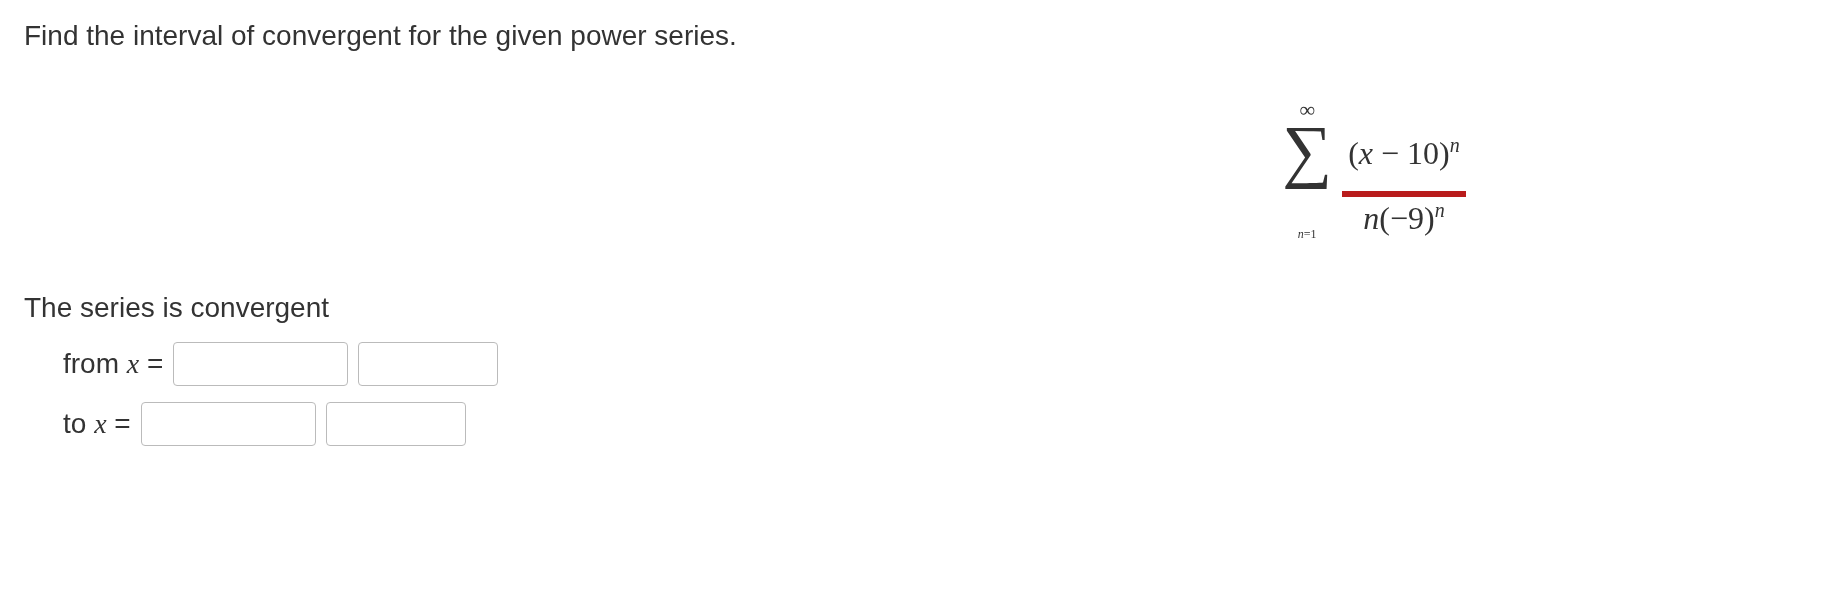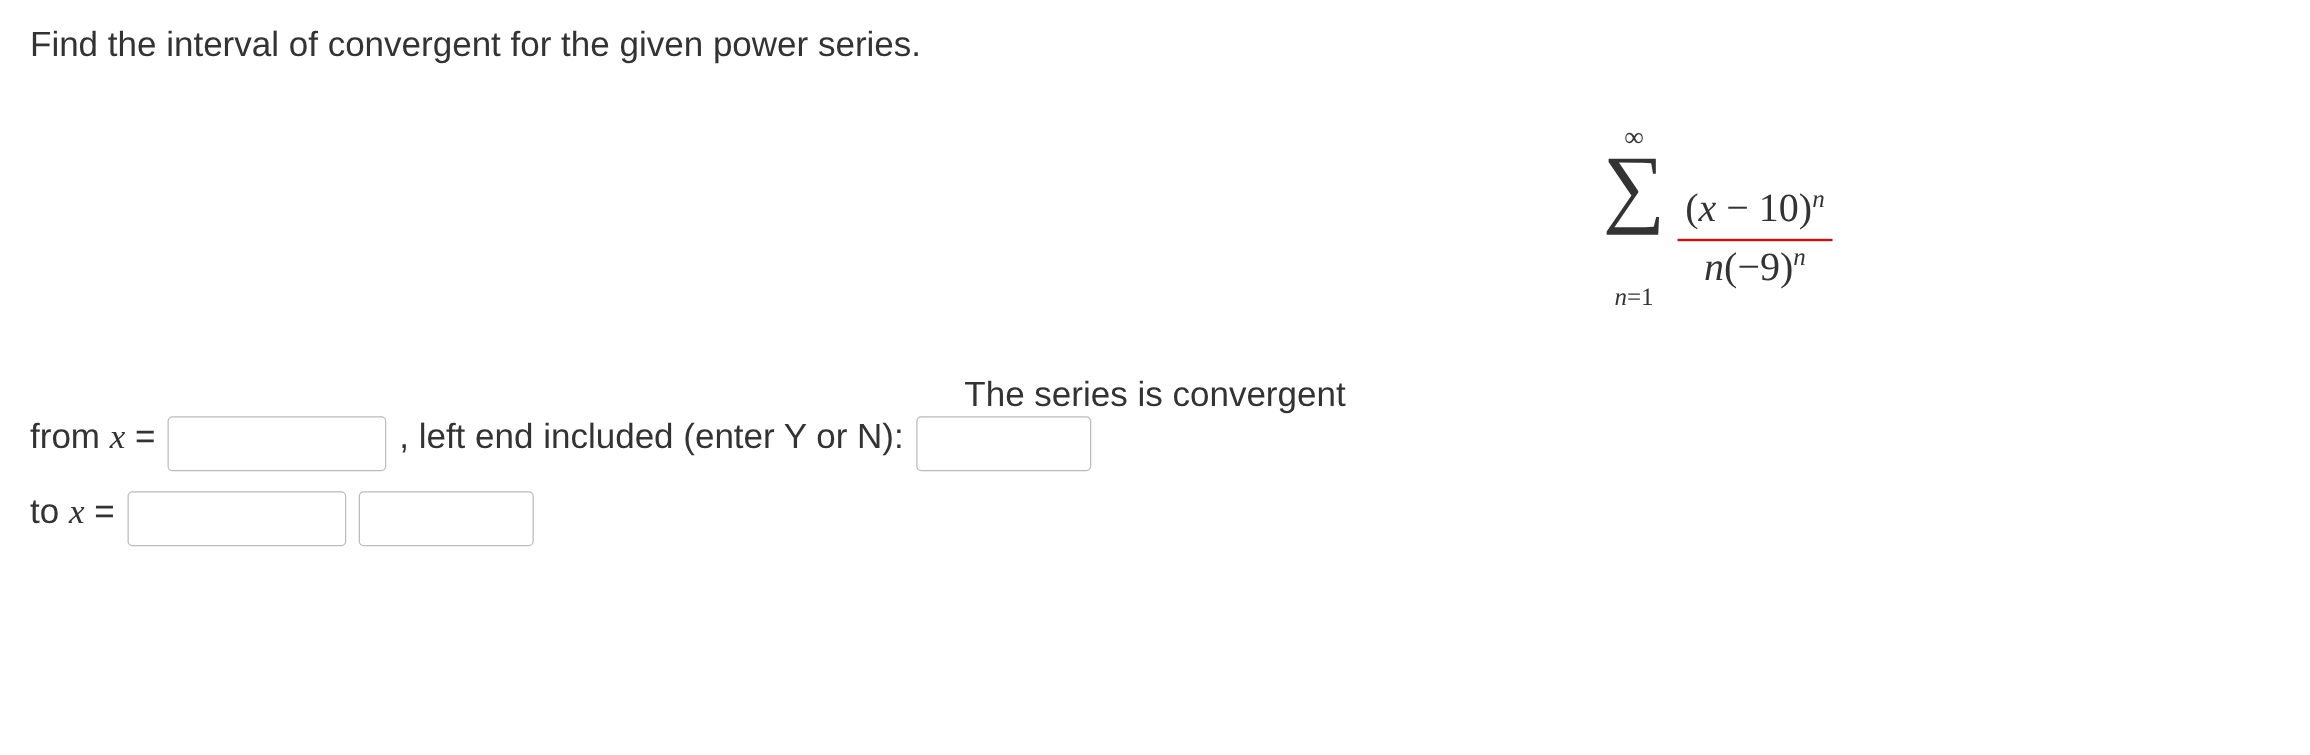--- a/index.html
+++ b/index.html
@@ -37,53 +37,53 @@
     }
     .sigma-top {
       font-size: 22px;
     }
     .sigma {
       font-size: 70px;
       line-height: 0.8;
       font-weight: normal;
     }
     .sigma-bottom {
-      font-size: 20px;
+      font-size: 12px;
       font-style: italic;
       margin-top: 48px;
     }
     .fraction {
       display: inline-flex;
       flex-direction: column;
       align-items: center;
       font-size: 32px;
       font-style: italic;
     }
     .numerator {
-      padding: 0 6px 6px 6px;
-      border-bottom: 2px solid #b91c1c;
+      padding: 0 6px 19px 6px;
+      border-bottom: 6px solid #b91c1c;
       margin-top: 32px;
     }
     .denominator {
       padding: 2px 6px 0 6px;
     }
     .sup {
       font-size: 20px;
       vertical-align: super;
       font-style: italic;
     }
     .convergent-label {
-      margin-bottom: 1px;
-      text-align: center;
+      margin-bottom: 18px;
     }
     .input-row {
       display: flex;
-      align-items: flex-start;
+      align-items: center;
       margin-bottom: 16px;
       gap: 10px;
+      margin-left: 39px;
     }
     .math-var {
       font-family: 'Times New Roman', serif;
       font-style: italic;
     }
     input[type="text"] {
       font-size: 24px;
       padding: 6px 10px;
       border: 1px solid #bbb;
       border-radius: 4px;
@@ -120,21 +120,20 @@
       <span class="denominator"><span>n</span><span class="upright">(−9)</span><span class="sup">n</span></span>
     </span>
   </div>
 </div>
 
 <div class="convergent-label">The series is convergent</div>
 
 <div class="input-row">
   <span class="label-text"><span>from </span><span class="math-var">x</span><span> = </span></span>
   <input type="text" class="input-medium" style="">
-  <span class="label-text">, left end included (enter Y or N):</span>
   <input type="text" class="input-small" style="">
 </div>
 
 <div class="input-row">
   <span class="label-text"><span>to </span><span class="math-var">x</span><span> = </span></span>
   <input type="text" class="input-medium" style="">
   <input type="text" class="input-small" style="">
 </div>
 
 </body></html>

